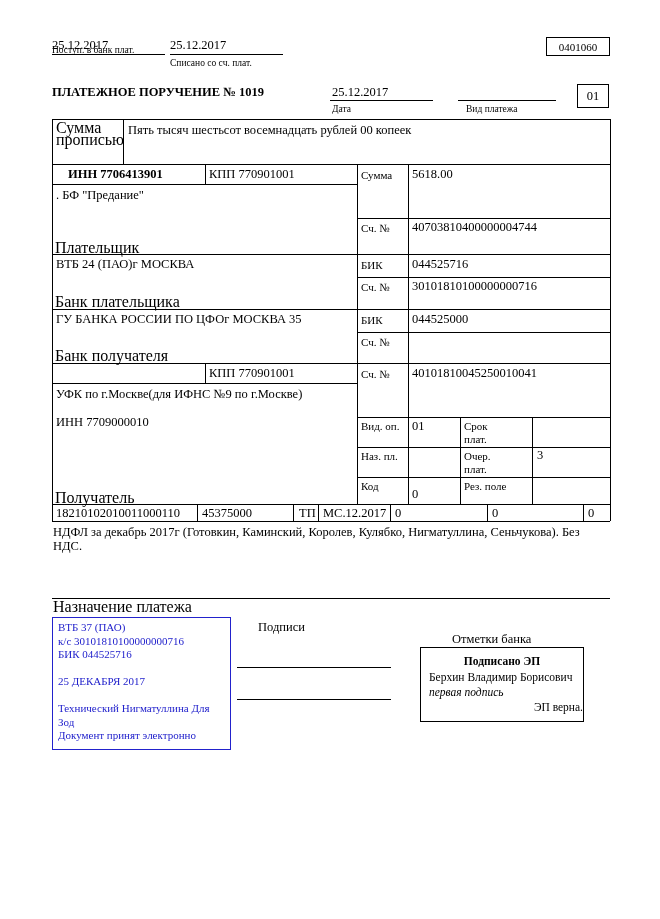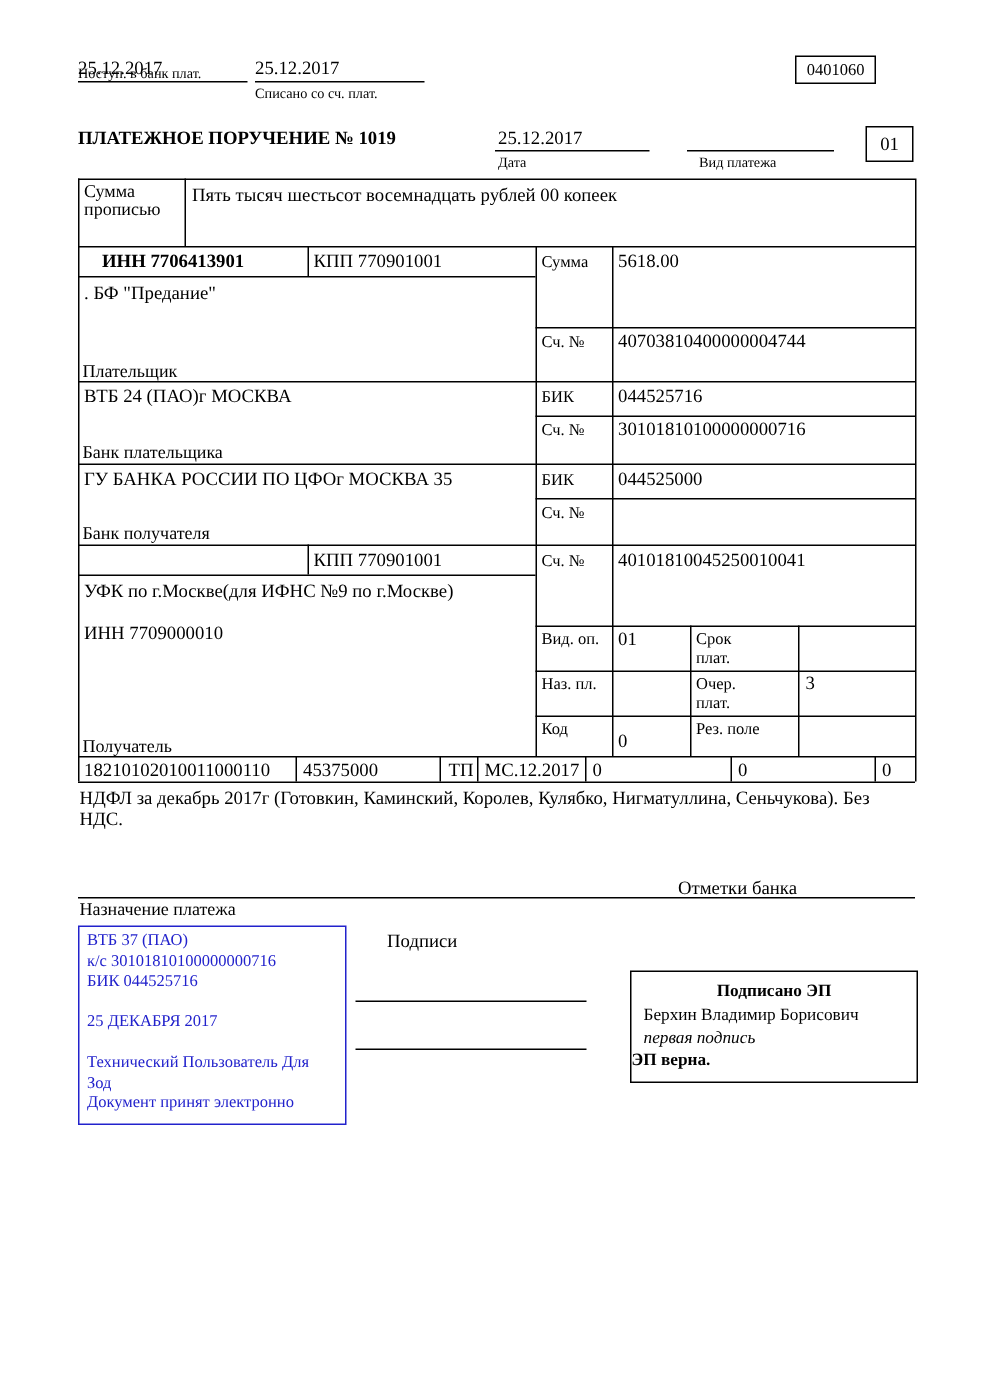--- a/index.html
+++ b/index.html
@@ -5,21 +5,21 @@
   * { box-sizing: border-box; }
   body { margin: 0; background: #ffffff; }
   .page {
     position: relative; width: 660px; height: 919px; background: #ffffff;
     font-family: "Liberation Serif", "DejaVu Serif", serif; color: #000;
     overflow: hidden;
   }
   .t   { position: absolute; font-size: 12.5px; line-height: 14px; white-space: nowrap; }
   .b   { font-weight: bold; }
   .md  { position: absolute; font-size: 11px; line-height: 12.5px; white-space: nowrap; }
-  .lbl { position: absolute; font-size: 12px; line-height: 11.5px; white-space: nowrap; }
+  .lbl { position: absolute; font-size: 16px; line-height: 11.5px; white-space: nowrap; }
   .sm  { position: absolute; font-size: 9.5px; line-height: 10.5px; white-space: nowrap; }
   .wrap { white-space: normal; }
   .box { position: absolute; border: 1px solid #000; display: flex; align-items: center; justify-content: center; }
   .hline { position: absolute; height: 1px; background: #000; }
   .vline { position: absolute; width: 1px; background: #000; }
   .bluebox {
     position: absolute; border: 1px solid #2222cc; color: #2222cc;
     font-size: 11px; line-height: 13.5px; padding: 3px 5px;
   }
   .stamp { position: absolute; border: 1px solid #000; font-size: 11.5px; line-height: 14px; }
@@ -30,21 +30,21 @@
 <div class="page">
 
   <div class="t" style="left:52px;top:38px;">25.12.2017</div>
   <div class="hline" style="left:52px;top:54px;width:113px;"></div>
   <div class="sm" style="left:52px;top:45px;">Поступ. в банк плат.</div>
 
   <div class="t" style="left:170px;top:38px;">25.12.2017</div>
   <div class="hline" style="left:170px;top:54px;width:113px;"></div>
   <div class="sm" style="left:170px;top:58px;">Списано со сч. плат.</div>
 
-  <div class="box" style="left:530px;top:37px;width:54px;height:19px;font-size:11px;">
+  <div class="box" style="left:546px;top:37px;width:64px;height:19px;font-size:11px;">
     <span>0401060</span>
   </div>
 
   <div class="t b" style="left:52px;top:85px;">ПЛАТЕЖНОЕ ПОРУЧЕНИЕ № 1019</div>
   <div class="t" style="left:332px;top:85px;">25.12.2017</div>
   <div class="hline" style="left:330px;top:100px;width:103px;"></div>
   <div class="sm" style="left:332px;top:104px;">Дата</div>
   <div class="hline" style="left:458px;top:100px;width:98px;"></div>
   <div class="sm" style="left:466px;top:104px;">Вид платежа</div>
   <div class="box" style="left:577px;top:84px;width:32px;height:24px;font-size:12.5px;">
@@ -107,34 +107,34 @@
   <div class="t wrap" style="left:53px;top:525px;width:557px;">НДФЛ за декабрь 2017г (Готовкин, Каминский, Королев, Кулябко, Нигматуллина, Сеньчукова). Без НДС.</div>
   <div class="lbl" style="left:53px;top:601px;">Назначение платежа</div>
 
   <div class="bluebox" style="left:52px;top:617px;width:179px;height:133px;">
       <div>ВТБ 37 (ПАО)</div>
       <div>к/с 30101810100000000716</div>
       <div>БИК 044525716</div>
       <div>&nbsp;</div>
       <div>25 ДЕКАБРЯ 2017</div>
       <div>&nbsp;</div>
-      <div>Технический Пользователь Для Зод</div>
+      <div>Технический Нигматуллина Для Зод</div>
       <div>Документ принят электронно</div>
     </div>
 
   <div class="t" style="left:258px;top:620px;">Подписи</div>
-  <div class="t" style="left:452px;top:585px;">Отметки банка</div>
+  <div class="t" style="left:452px;top:632px;">Отметки банка</div>
   <div class="hline" style="left:237px;top:667px;width:154px;"></div>
   <div class="hline" style="left:237px;top:699px;width:154px;"></div>
 
-  <div class="stamp" style="left:420px;top:647px;width:192px;height:75px;">
+  <div class="stamp" style="left:420px;top:647px;width:164px;height:75px;">
     <div style="text-align:center;margin-top:6px;font-weight:bold;">Подписано ЭП</div>
     <div style="margin:2px 0 0 8px;">Берхин Владимир Борисович</div>
     <div style="margin:1px 0 0 8px;font-style:italic;">первая подпись</div>
-    <div style="text-align:left;margin-top:1px;font-weight:bold;">ЭП верна.</div>
+    <div style="text-align:right;margin-top:1px;font-weight:normal;">ЭП верна.</div>
   </div>
 
   <div id="gridlines">
       <div class="hline" style="left: 52px; top: 119px; width: 558px;"></div>
       <div class="hline" style="left: 52px; top: 164px; width: 558px;"></div>
       <div class="hline" style="left: 52px; top: 184px; width: 305px;"></div>
       <div class="hline" style="left: 357px; top: 218px; width: 253px;"></div>
       <div class="hline" style="left: 52px; top: 254px; width: 558px;"></div>
       <div class="hline" style="left: 357px; top: 277px; width: 253px;"></div>
       <div class="hline" style="left: 52px; top: 309px; width: 558px;"></div>

